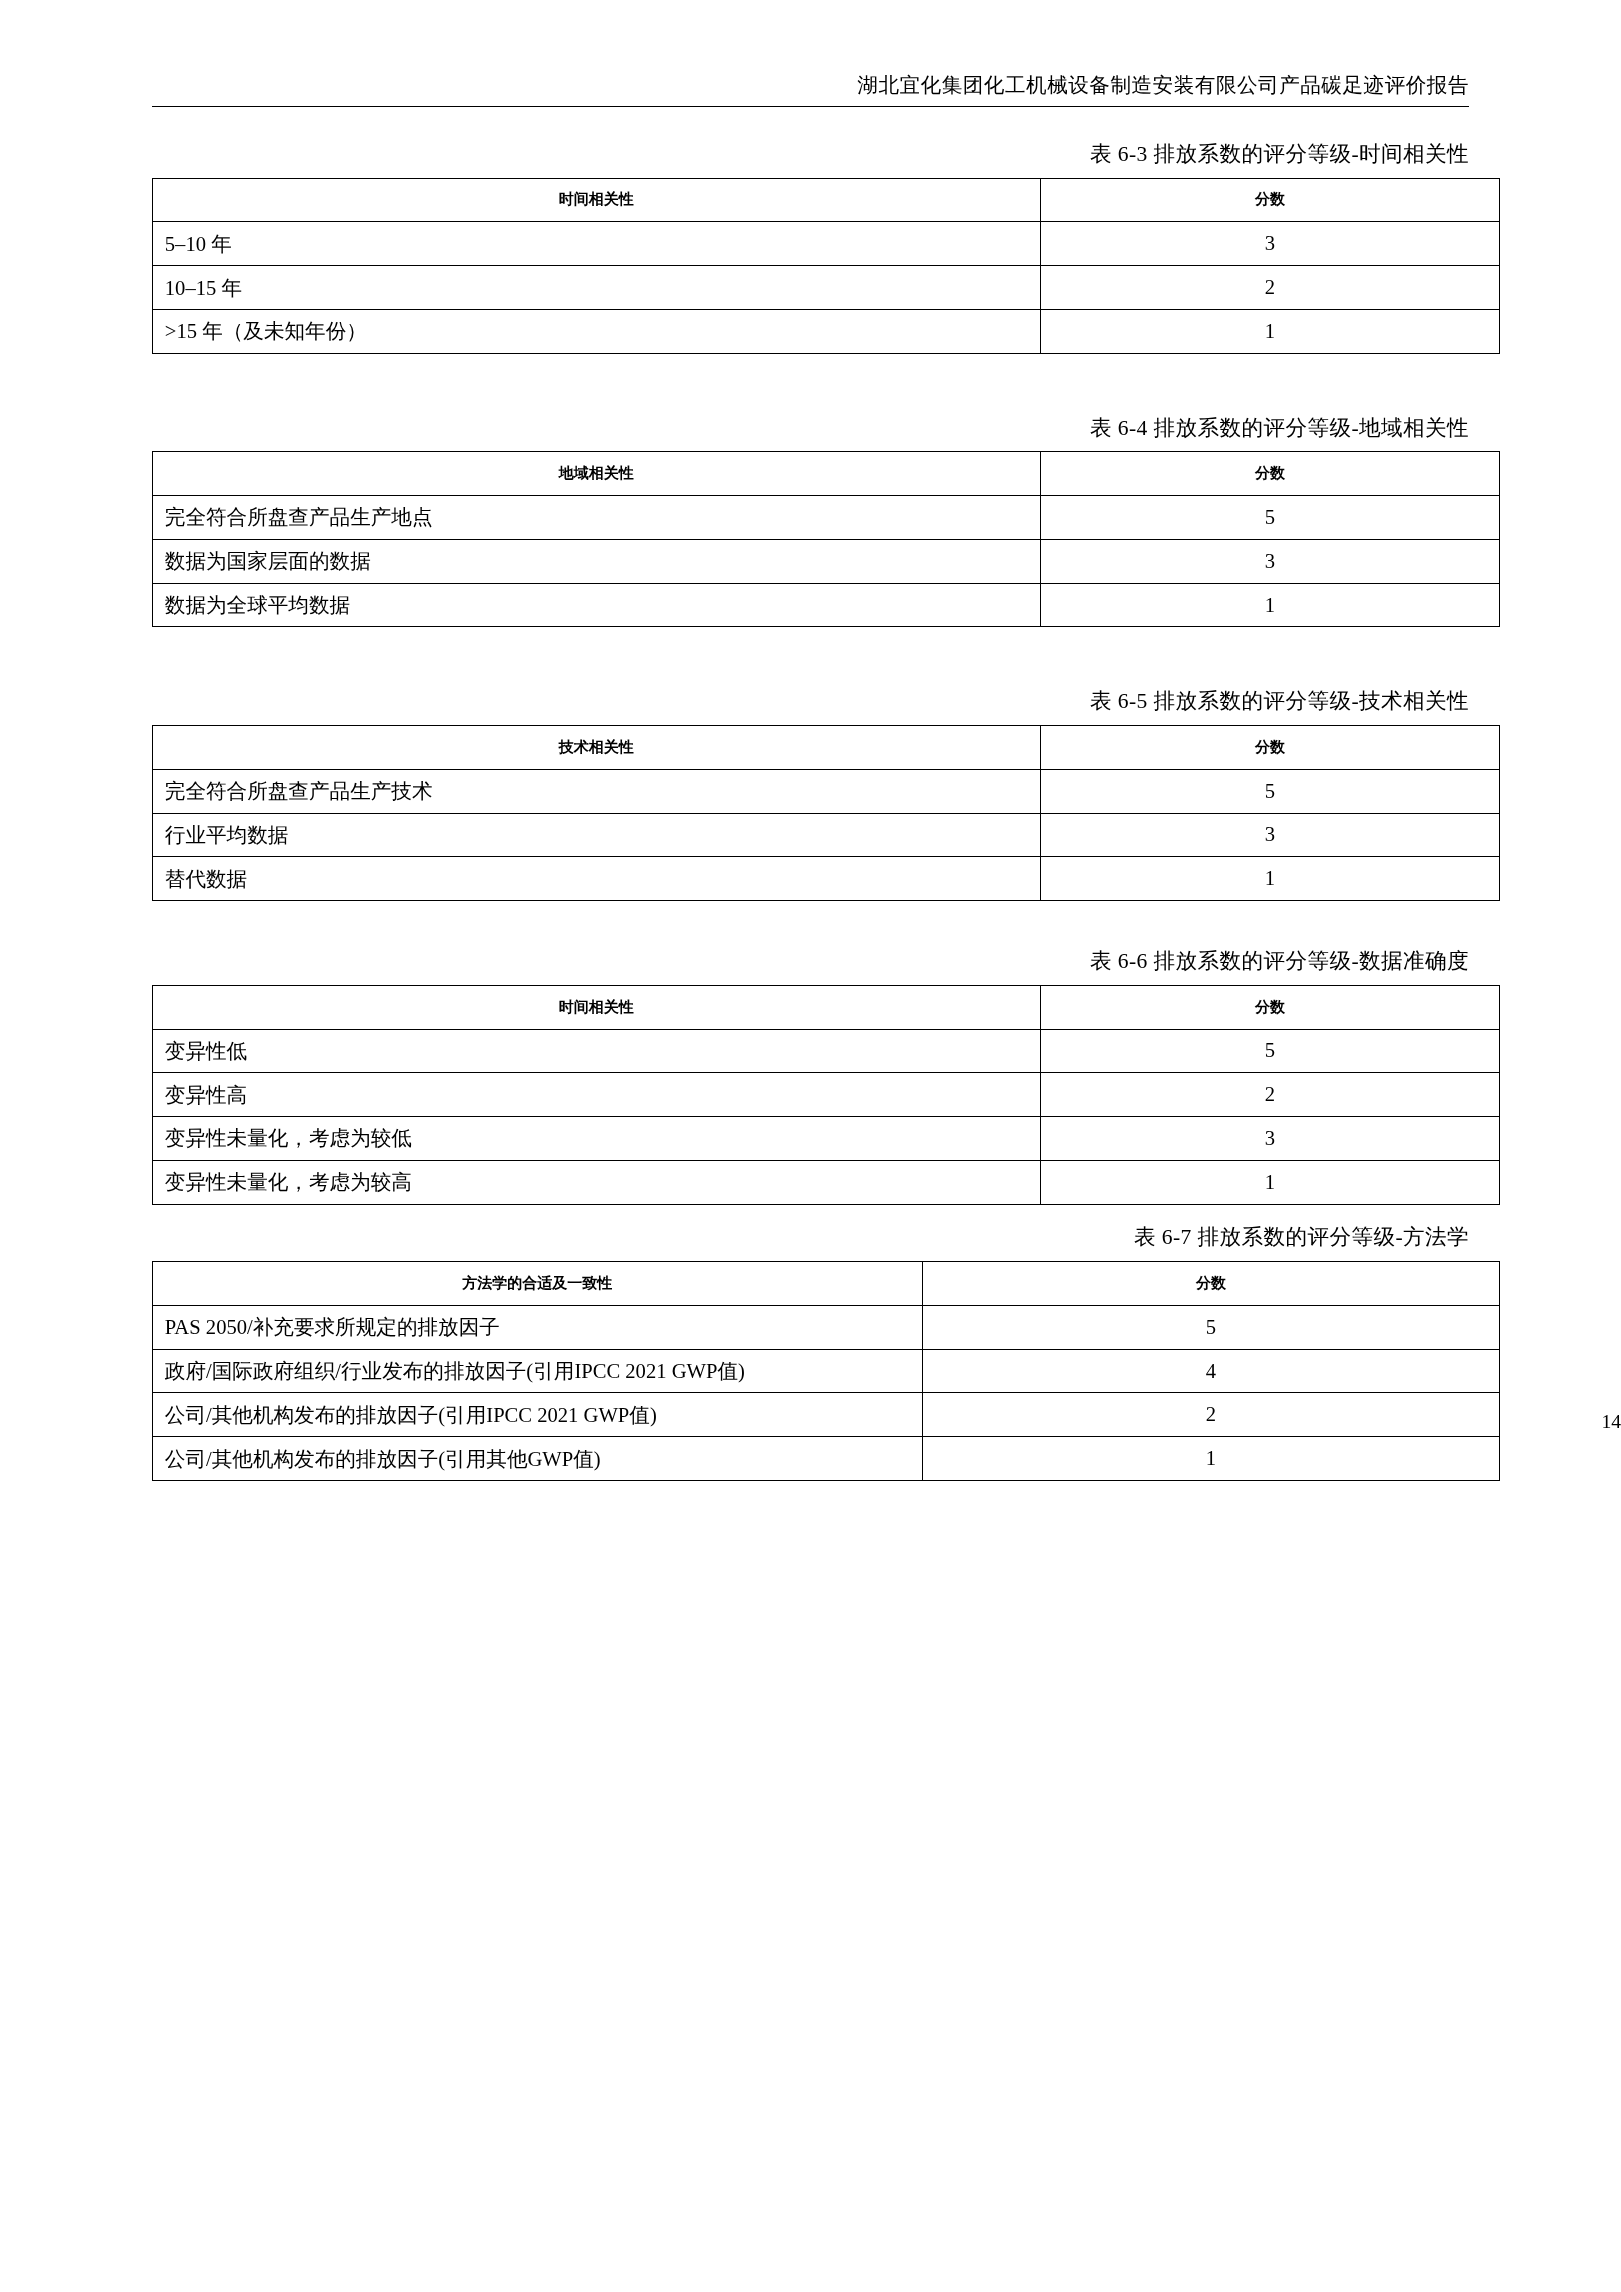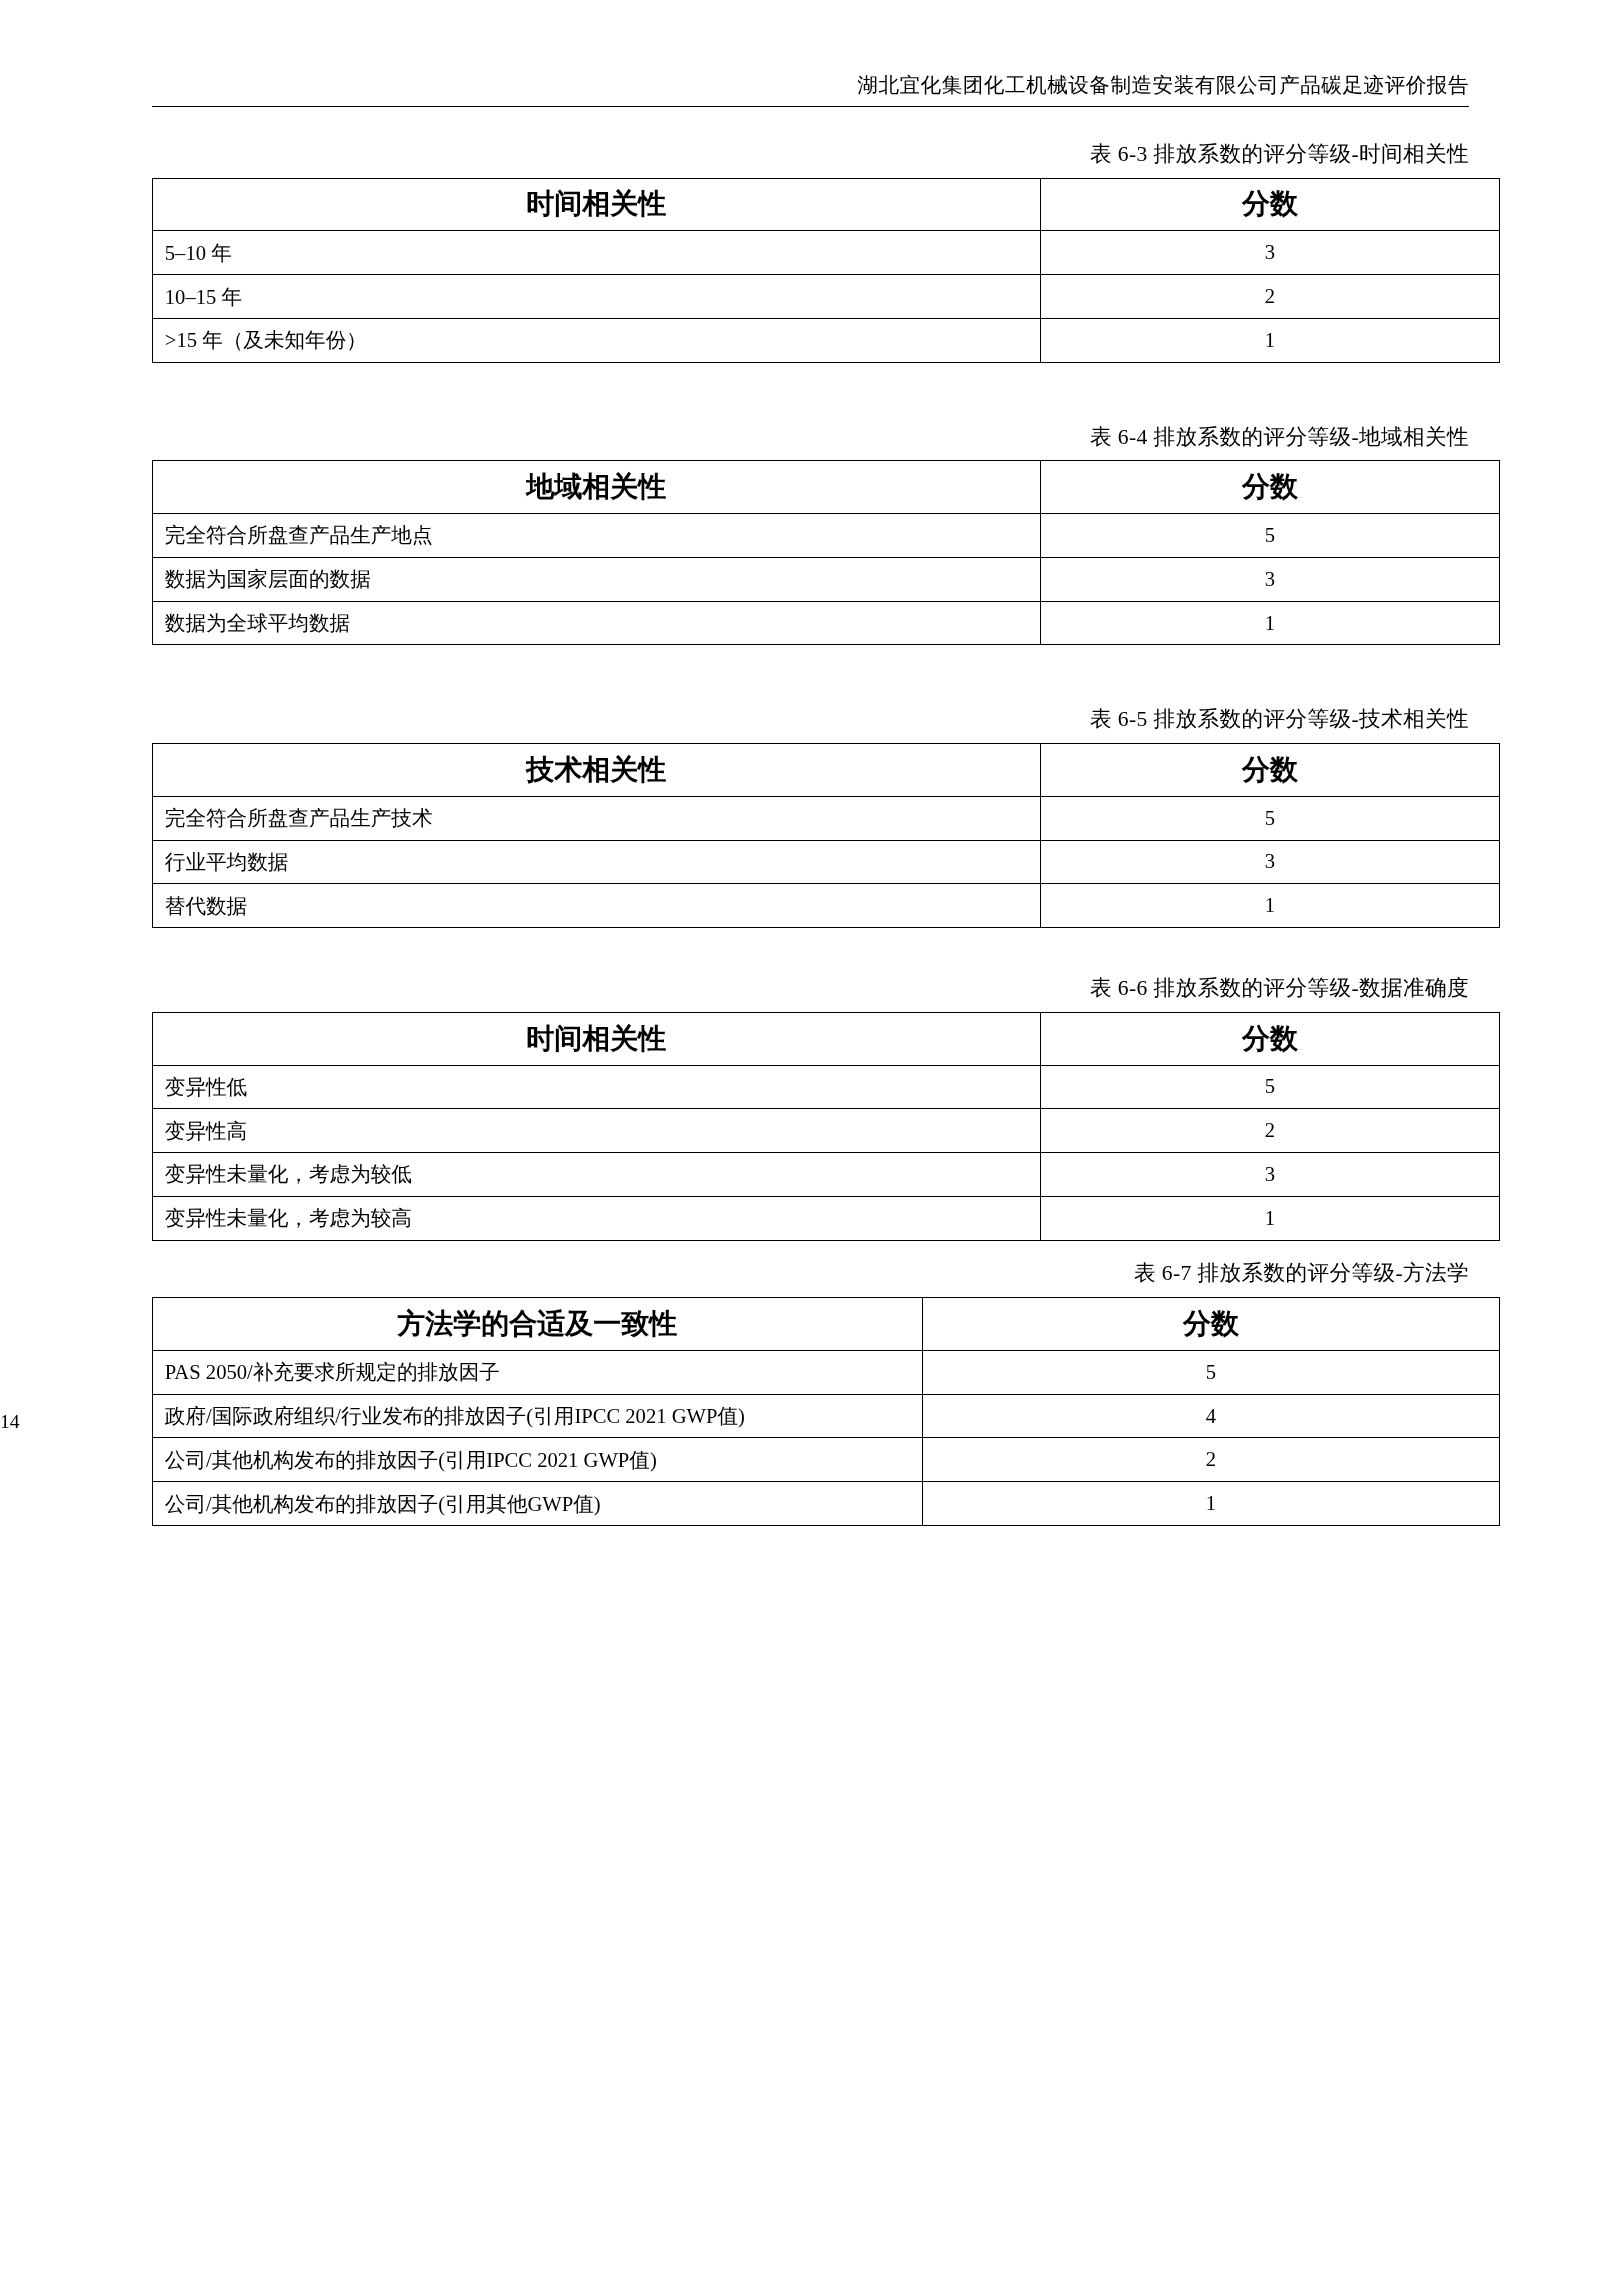--- a/index.html
+++ b/index.html
@@ -62,33 +62,33 @@
     border: 1.5px solid #000;
     font-size: 20.6px;
     font-weight: normal;
     padding: 6.9px 11.8px;
     height: 29px;
     vertical-align: middle;
   }
   table.doc th {
     text-align: center;
     font-weight: bold;
-    font-size: 28px;
+    font-size: 15px;
   }
   .col-left { text-align: left; }
   .col-center { text-align: center; }
   .spacer-lg { height: 47px; }
   .spacer-md { height: 33px; }
   .spacer-sm { height: 5.9px; }
   .page-number {
     position: absolute;
     top: 1411px;
     left: 0;
     width: 1621px;
-    text-align: left;
+    text-align: right;
     font-size: 19.6px;
   }
   
   .w-a-1 { width: 863px; }
   .w-a-2 { width: 435px; }
   .w-b-1 { width: 863px; }
   .w-b-2 { width: 435px; }
   .w-c-1 { width: 745px; }
   .w-c-2 { width: 553px; }
   .tbl7 td, .tbl7 th { font-size: 20.6px; }

